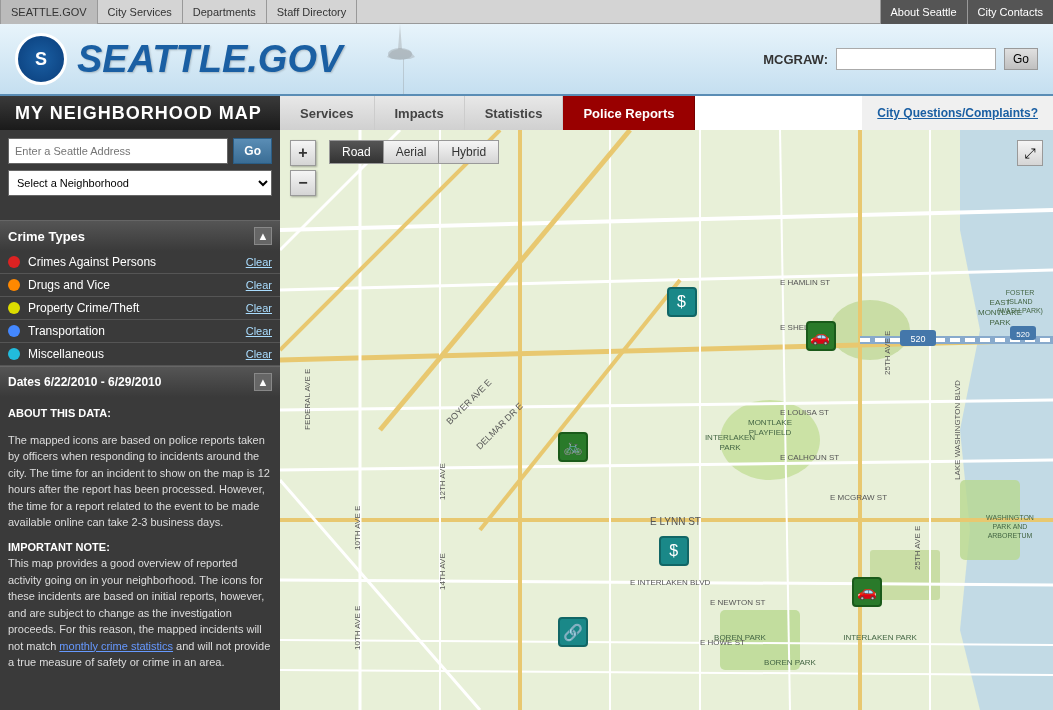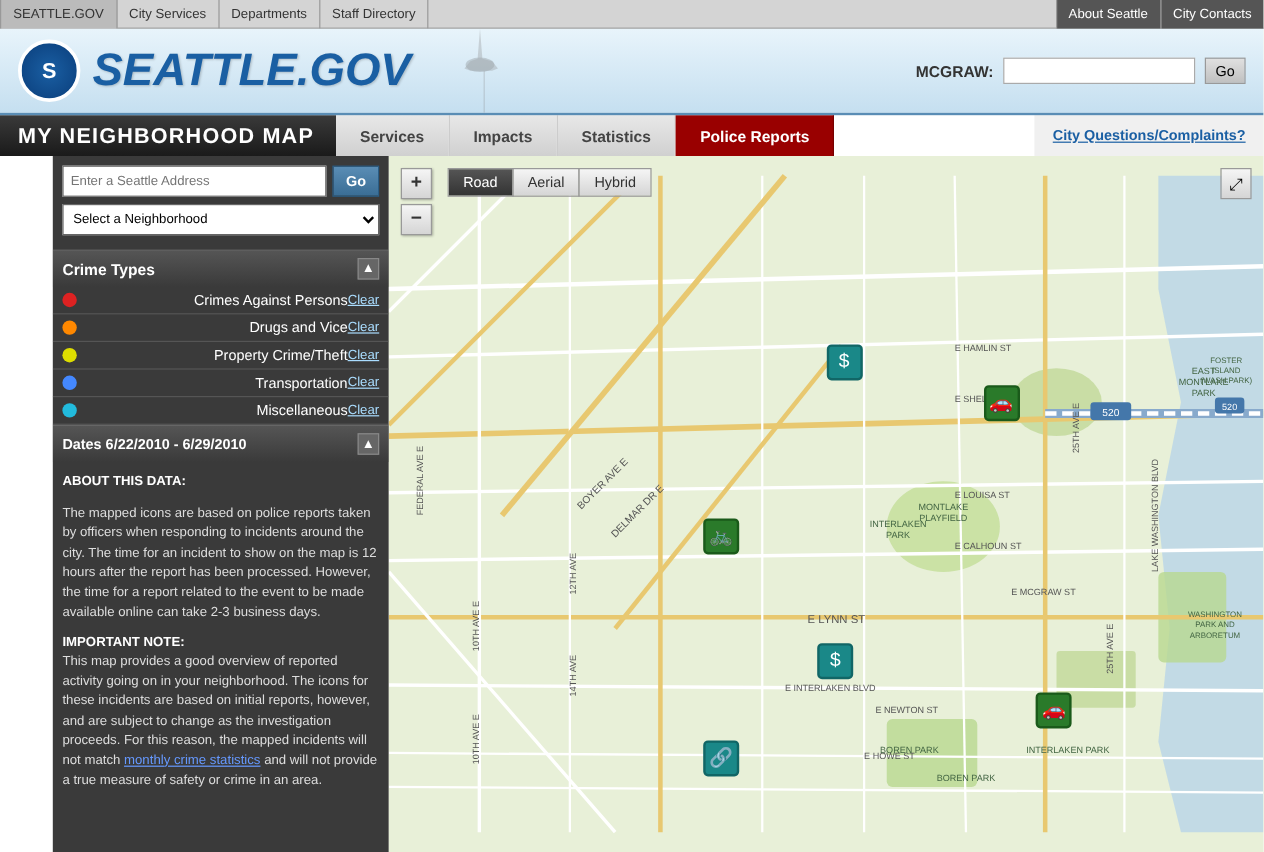--- a/index.html
+++ b/index.html
@@ -152,21 +152,20 @@
       font-size: 12px;
       font-weight: bold;
       text-decoration: underline;
       cursor: pointer;
     }
 
     
     #main-content {
       display: flex;
       height: calc(710px - 24px - 72px - 34px);
-      padding-left: 44px;
     }
 
     
     #sidebar {
       width: 280px;
       min-width: 280px;
       background: #3a3a3a;
       overflow-y: auto;
       color: #fff;
     }
@@ -199,22 +198,21 @@
       width: 100%;
       height: 26px;
       font-size: 11px;
       border: 1px solid #666;
       background: #fff;
       padding: 2px 4px;
     }
 
     
     #crime-types-section {
-      margin-top: 4px;
-      text-align: right;
+      margin-top: 16px;
     }
     #crime-types-header {
       background: linear-gradient(to bottom, #555, #3a3a3a);
       padding: 6px 8px;
       display: flex;
       justify-content: space-between;
       align-items: center;
       border-top: 1px solid #666;
     }
     #crime-types-title {

